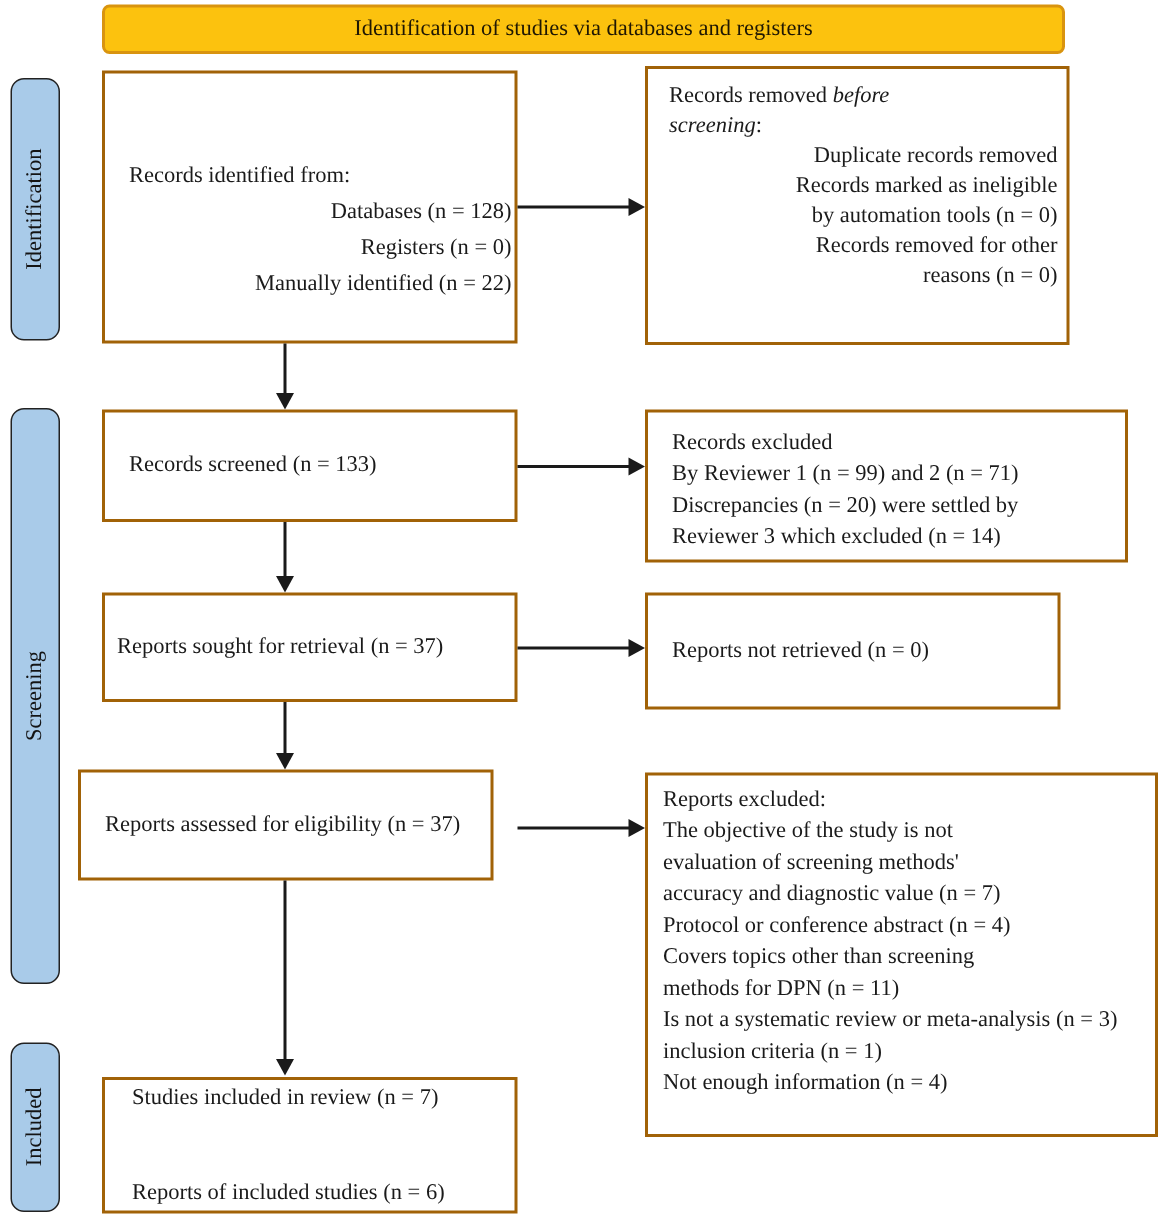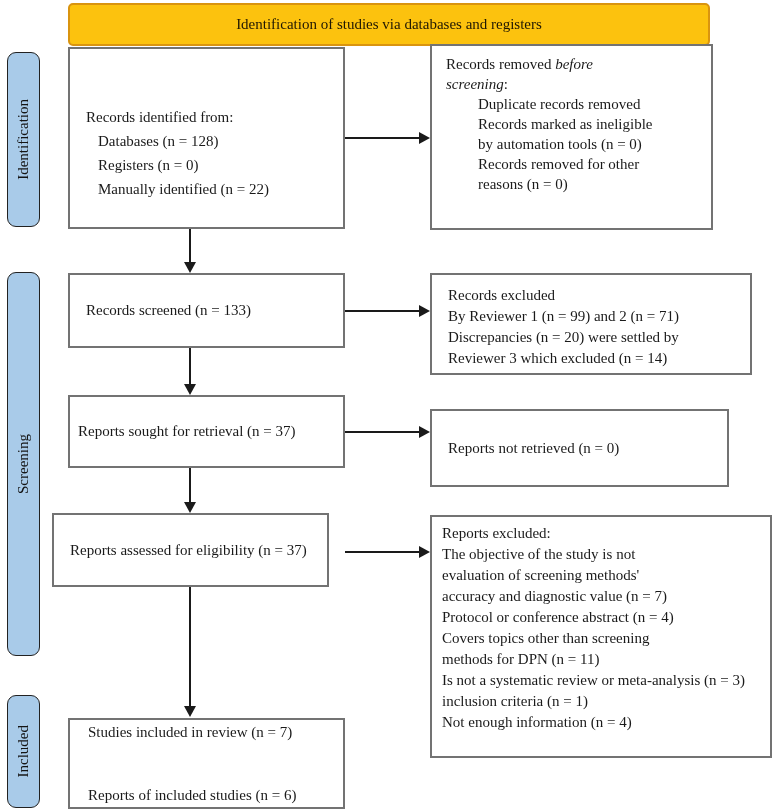--- a/index.html
+++ b/index.html
@@ -3,56 +3,56 @@
 <meta charset="utf-8">
 <style>
   html,body{margin:0;padding:0;background:#ffffff;}
   #canvas{
     position:relative;width:778px;height:811px;background:#ffffff;
     font-family:"Liberation Serif","DejaVu Serif",serif;
     color:#1a1a1a;font-size:15px;
   }
   
   .banner{
-    position:absolute;left:68px;top:3px;width:642px;height:43px;
+    position:absolute;left:68px;top:3px;width:642px;height:33px;
     background:#fcc20e;border:2px solid #d9940f;border-radius:5px;
     box-sizing:border-box;display:flex;align-items:center;justify-content:center;
     font-size:15px;color:#1f1703;
   }
   
   .stage{
     position:absolute;left:7px;width:33px;
     background:#a9cbe9;border:1.5px solid #222222;border-radius:9px;
     box-sizing:border-box;display:flex;align-items:center;justify-content:center;
   }
   .stage span{
     writing-mode:vertical-rl;transform:rotate(180deg);
     font-size:15px;color:#141414;white-space:nowrap;
   }
   #stage-identification{top:52px;height:175px;}
   #stage-screening{top:272px;height:384px;}
   #stage-included{top:695px;height:113px;}
   
   .box{
-    position:absolute;background:#ffffff;border:2px solid #737373;
+    position:absolute;background:#ffffff;border:2px solid #a16207;
     box-sizing:border-box;
   }
   .line{white-space:nowrap;line-height:21px;}
-  .ind{margin-left:30px;}
+  .ind{margin-left:30px;text-align:right;}
   .it{font-style:italic;}
   #box-identified{left:68px;top:47px;width:277px;height:182px;padding:56px 2px 0 16px;}
   #box-identified .line{line-height:24px;}
   #box-identified .ind{margin-left:12px;}
   #box-removed{left:430px;top:44px;width:283px;height:186px;padding:8px 6px 0 14px;}
   #box-removed .line{line-height:20px;}
   #box-removed .ind{margin-left:32px;}
   #box-screened{left:68px;top:273px;width:277px;height:75px;display:flex;align-items:center;padding-left:16px;}
   #box-records-excluded{left:430px;top:273px;width:322px;height:102px;padding:10px 4px 0 16px;}
   #box-sought{left:68px;top:395px;width:277px;height:73px;display:flex;align-items:center;padding-left:8px;}
-  #box-not-retrieved{left:430px;top:395px;width:299px;height:78px;display:flex;align-items:center;padding-left:16px;margin-top:14px;}
+  #box-not-retrieved{left:430px;top:395px;width:277px;height:78px;display:flex;align-items:center;padding-left:16px;}
   #box-assessed{left:52px;top:513px;width:277px;height:74px;display:flex;align-items:center;padding-left:16px;}
   #box-reports-excluded{left:430px;top:515px;width:342px;height:243px;padding:6px 2px 0 10px;}
   #box-included{left:68px;top:718px;width:277px;height:91px;display:flex;flex-direction:column;justify-content:space-between;padding-left:18px;}
   #box-included .line{line-height:24px;}
   
   .arrow-v{position:absolute;width:1.5px;background:#1a1a1a;}
   .arrow-v::after{
     content:"";position:absolute;bottom:-10px;left:50%;transform:translateX(-50%);
     border:6px solid transparent;border-bottom:0;border-top:11px solid #1a1a1a;
   }

